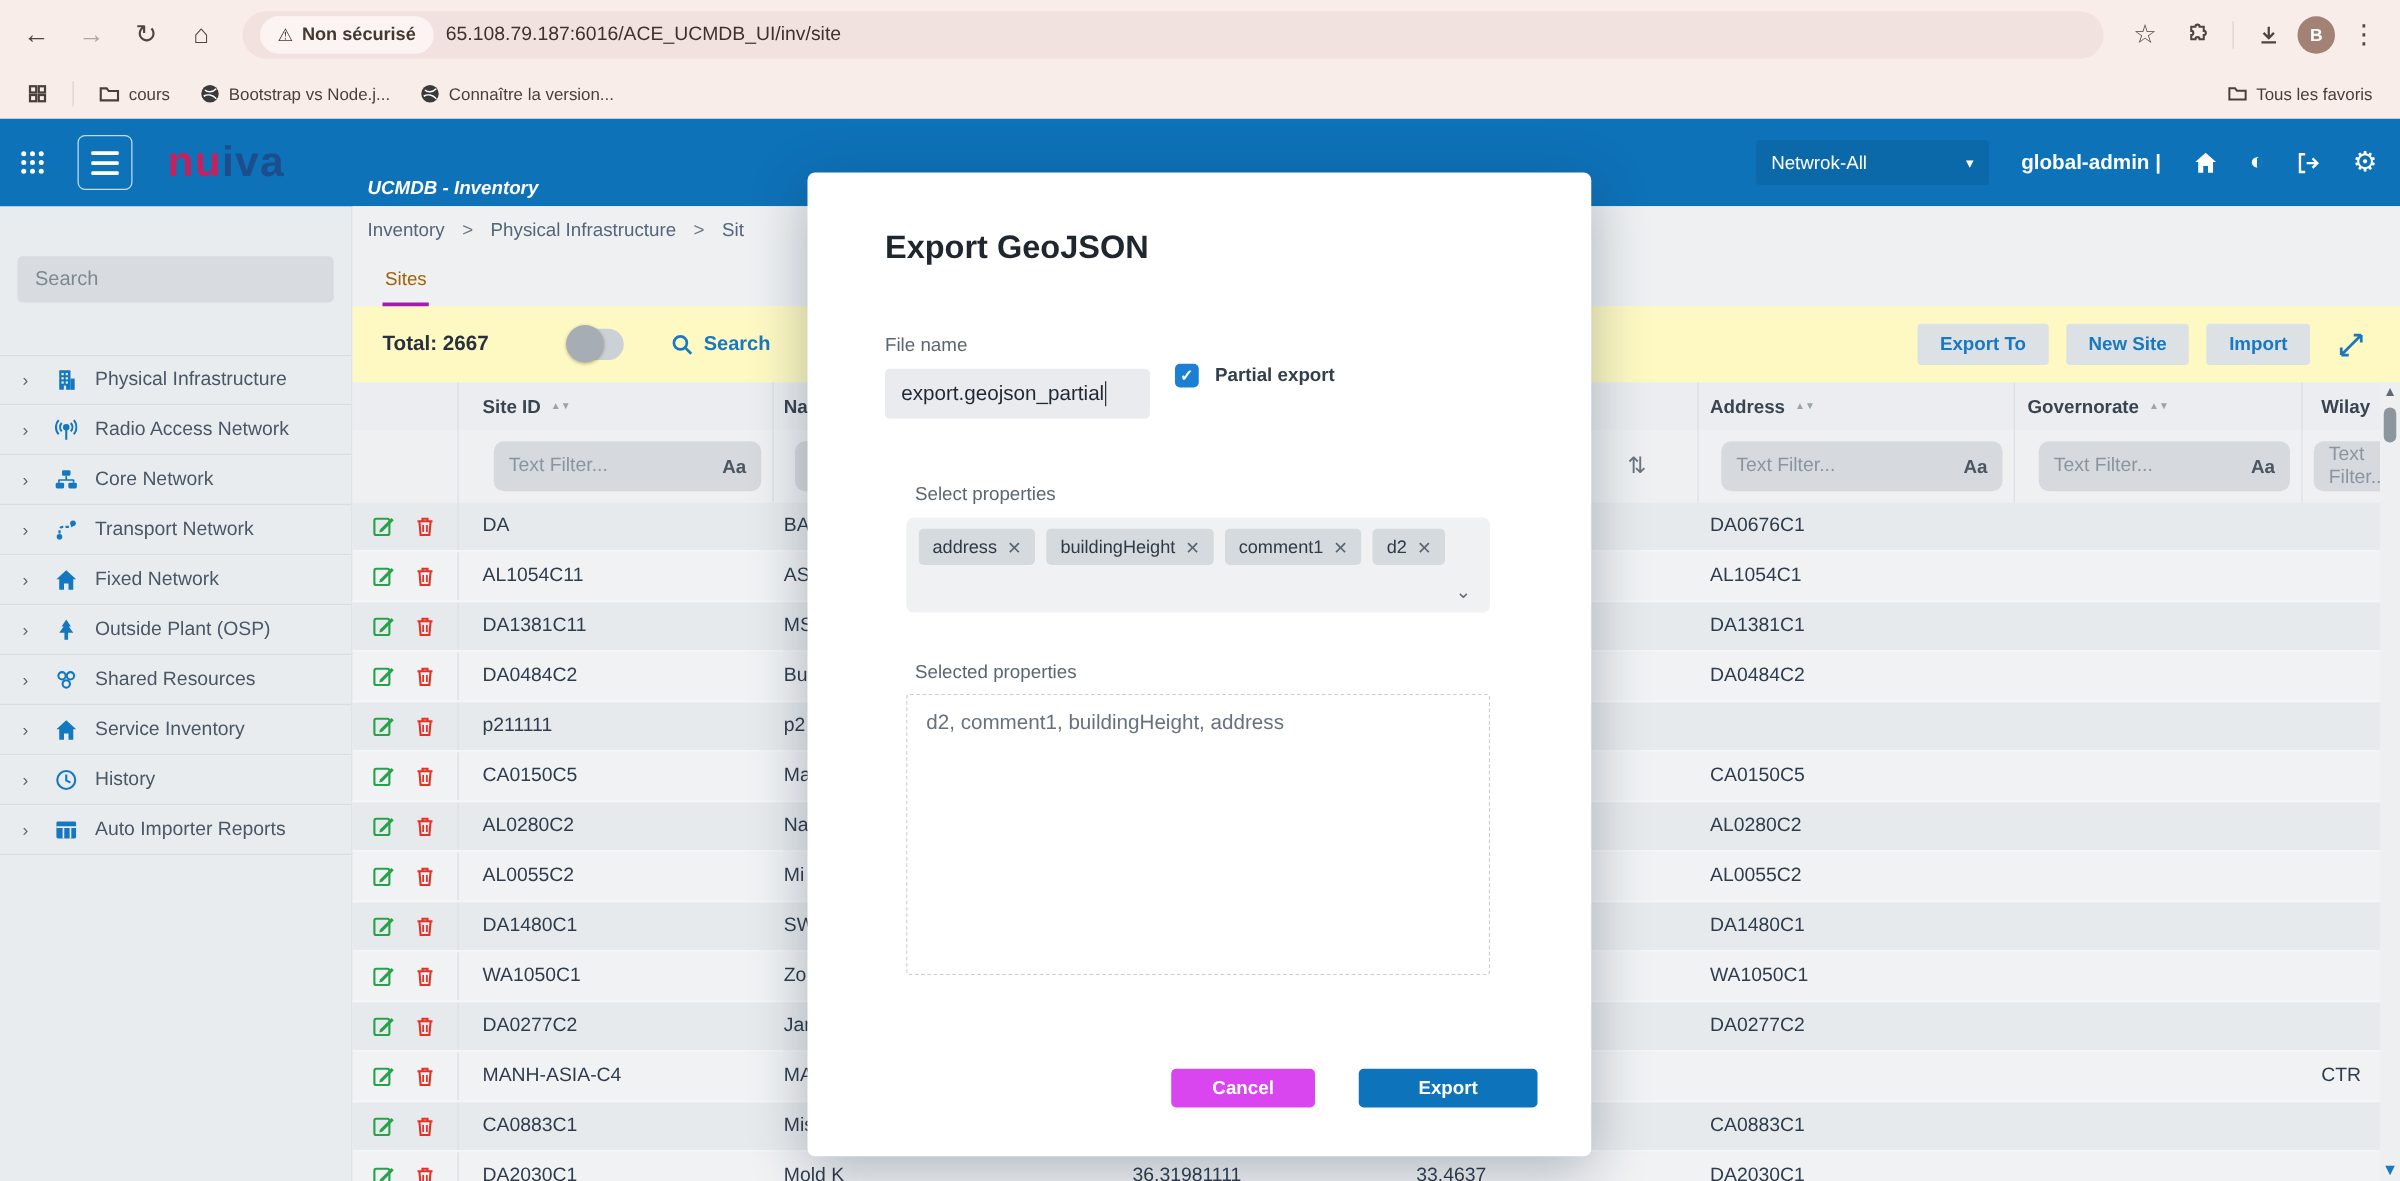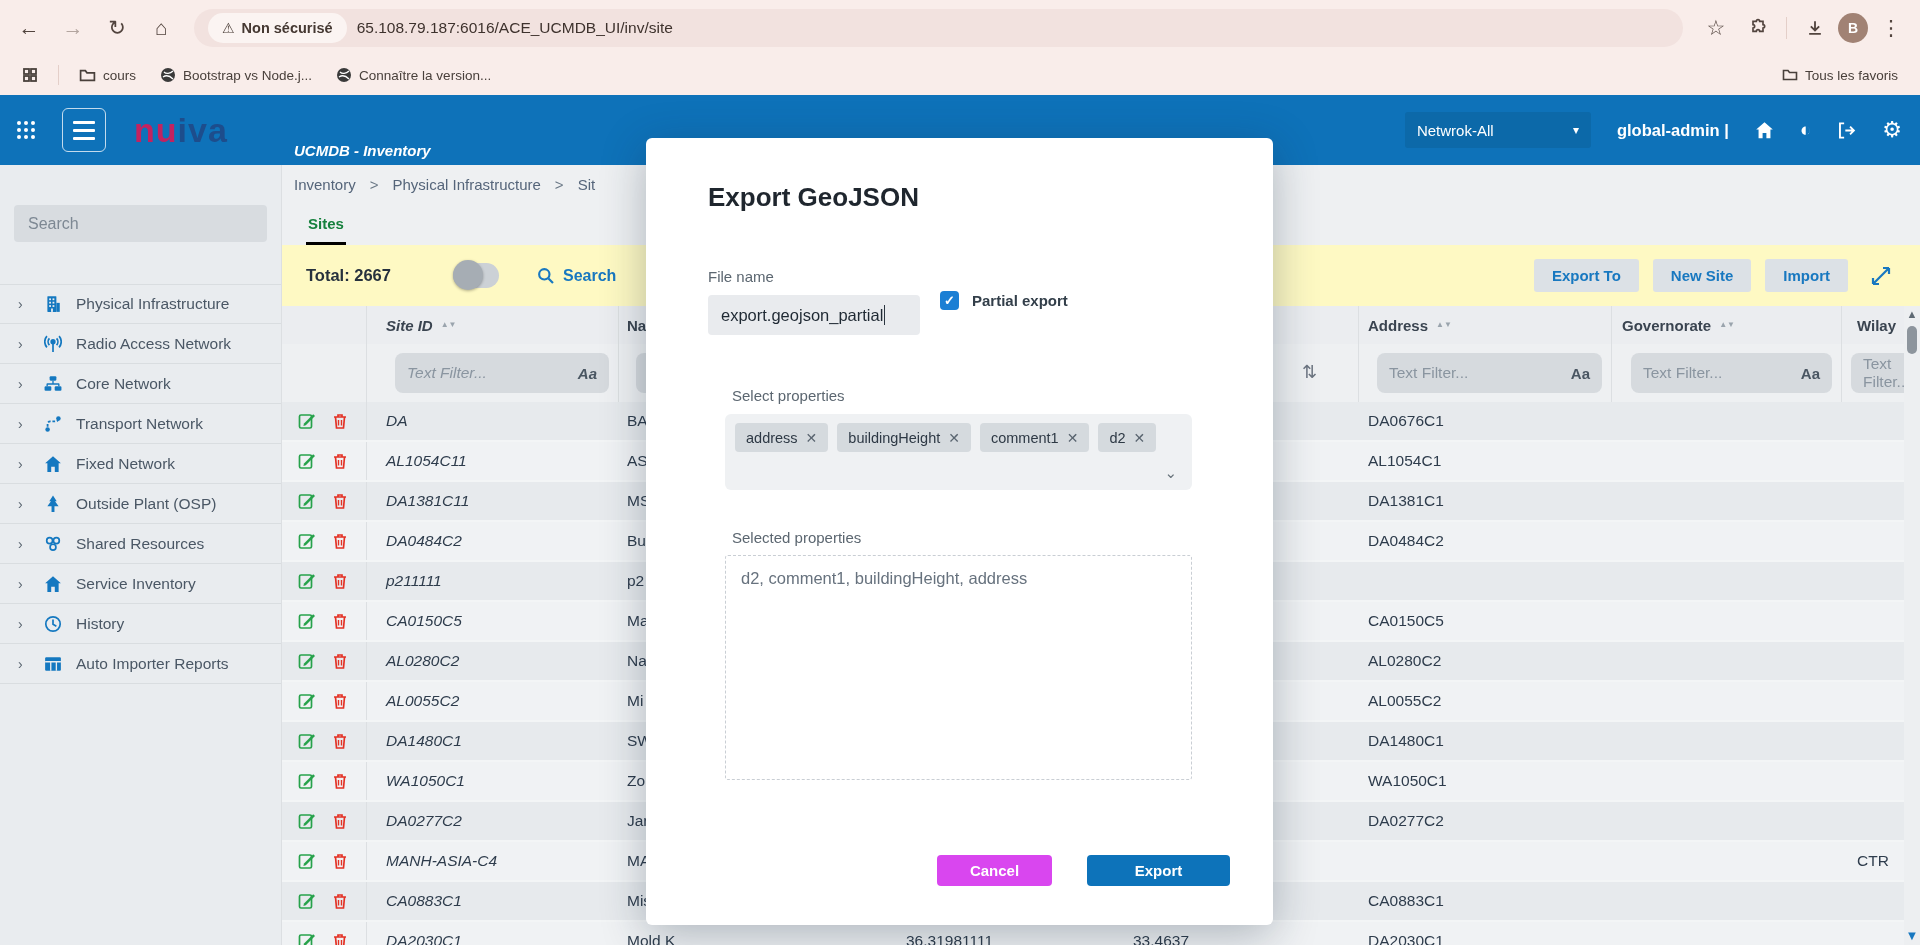--- a/index.html
+++ b/index.html
@@ -55,21 +55,21 @@
   .side-chev { color:#5a6570; font-size:14px; width:12px; flex:none; }
   .side-ic { width:22px; display:flex; justify-content:center; color:#1478c0; flex:none; }
   .side-ic svg { width:18px; height:18px; }
   .side-label { color:#4a5765; font-size:15.5px; font-weight:500; white-space:nowrap; }
 
   .content { position:relative; flex:1; background:#eef0f2; overflow:hidden; }
   .crumbs { height:38px; display:flex; align-items:center; padding-left:12px; font-size:15px; color:#55657a; }
   .crumb { display:flex; align-items:center; cursor:pointer; }
   .crumb .sep { margin:0 14px; color:#6a7886; }
   .tabs { height:42px; display:flex; align-items:flex-end; padding-left:24px; }
-  .tab { font-size:15px; font-weight:700; color:#15803d; padding:0 2px 10px; border-bottom:3px solid #000000; cursor:pointer; }
+  .tab { font-size:15px; font-weight:400; color:#a16207; padding:0 2px 10px; border-bottom:3px solid #a21caf; cursor:pointer; }
 
   .toolbar { height:61px; background:#fef9c3; display:flex; align-items:center; padding:0 20px 0 24px; }
   .total { font-size:16.5px; font-weight:700; color:#26313d; }
   .toggle { width:46px; height:25px; background:#ccd1d6; border-radius:13px; margin-left:62px; position:relative; cursor:pointer; flex:none; }
   .toggle .knob { position:absolute; left:0px; top:-3px; width:30px; height:30px; border-radius:50%; background:#a6adb4;
                   box-shadow:0 1px 3px rgba(0,0,0,.3); }
   .tb-search { display:flex; align-items:center; gap:8px; margin-left:38px; color:#1878c0; font-size:16px; font-weight:700; cursor:pointer; }
   .tb-right { margin-left:auto; display:flex; align-items:flex-end; gap:14px; }
   .tb-btn { height:33px; background:#dce1e6; border:none; border-radius:3px; padding:0 18px; color:#1878c0;
             font-size:15px; font-weight:700; font-family:inherit; cursor:pointer; }
@@ -82,21 +82,21 @@
            border-right:1px solid #dcdfe2; white-space:nowrap; overflow:hidden; }
   .fcell { display:flex; align-items:center; border-right:1px solid #dcdfe2; overflow:hidden; }
   .sort { display:flex; flex-direction:column; line-height:6px; font-size:8px; color:#9aa4ad; }
   .tf-input { height:40px; background:#d6dade; border-radius:8px; flex:1; margin:0 9px; display:flex; align-items:center;
               padding:0 12px; font-size:15.5px; color:#8a95a0; min-width:0; }
   .tf-input .aa { margin-left:auto; color:#4a5662; font-weight:700; font-size:15px; }
   .trow { height:40px; display:flex; align-items:center; font-size:15.5px; color:#2e3c4c; border-bottom:2px solid #f3f5f6; }
   .trow.odd { background:#e7eaed; } .trow.even { background:#f0f2f4; }
   .cell { overflow:hidden; white-space:nowrap; height:100%; display:flex; align-items:center; }
   .col-icons { width:85px; padding-left:16px; gap:15px; border-right:1px solid #dcdfe2; }
-  .col-site  { width:252px; padding-left:19px;font-style:italic; }
+  .col-site  { width:252px; padding-left:19px; }
   .col-name  { width:261px; padding-left:8px; }
   .col-lon   { width:220px; padding-left:26px; }
   .col-lat   { width:170px; padding-left:33px; }
   .col-extra { width:89px; justify-content:center; }
   .col-addr  { width:253px; padding-left:9px; }
   .col-gov   { width:230px; padding-left:10px; }
   .col-wil   { width:62px; padding-left:15px; }
   .hcell.col-wil, .fcell.col-wil { border-right:none; }
   .row-ic { width:18px; height:18px; cursor:pointer; flex:none; }
   .num-filter-ic { position:absolute; left:1020px; top:17px; color:#6b7480; font-size:18px; cursor:pointer; }

